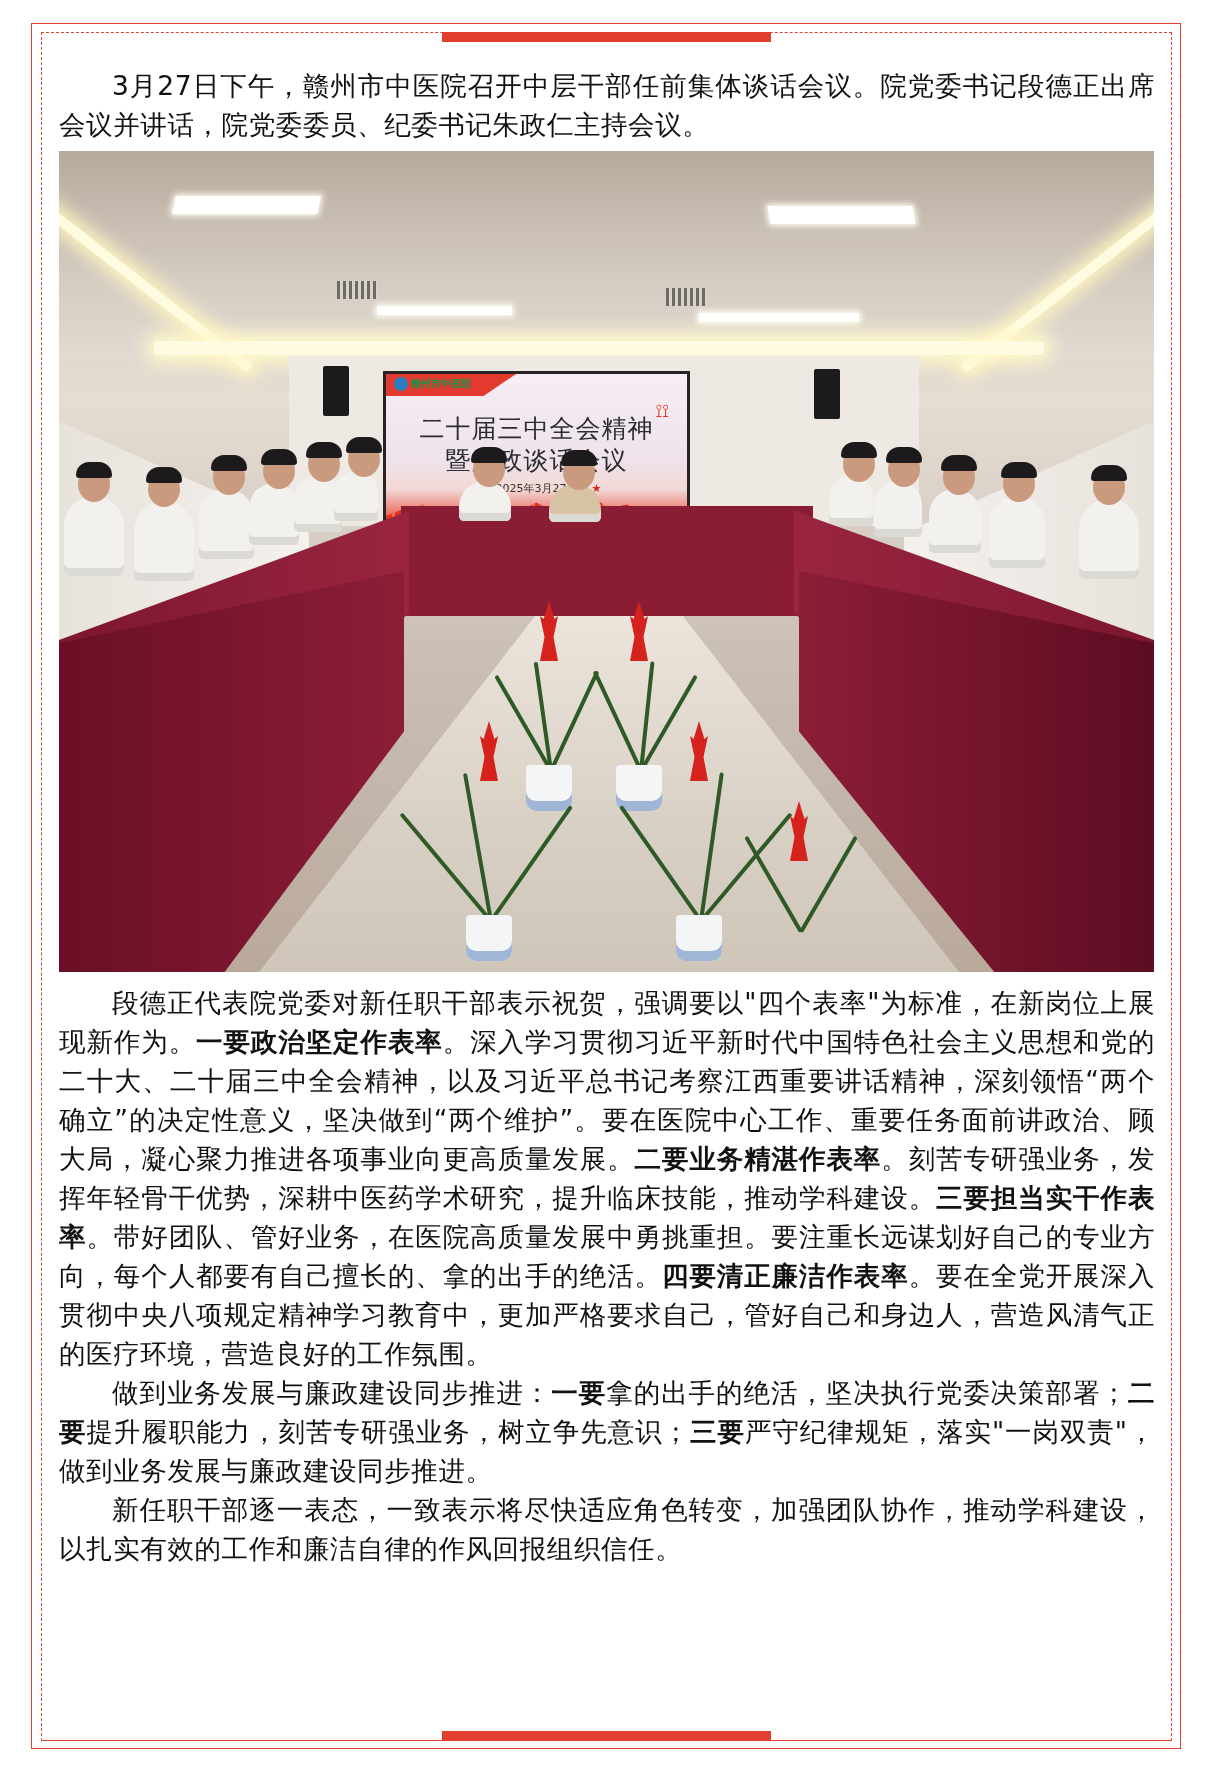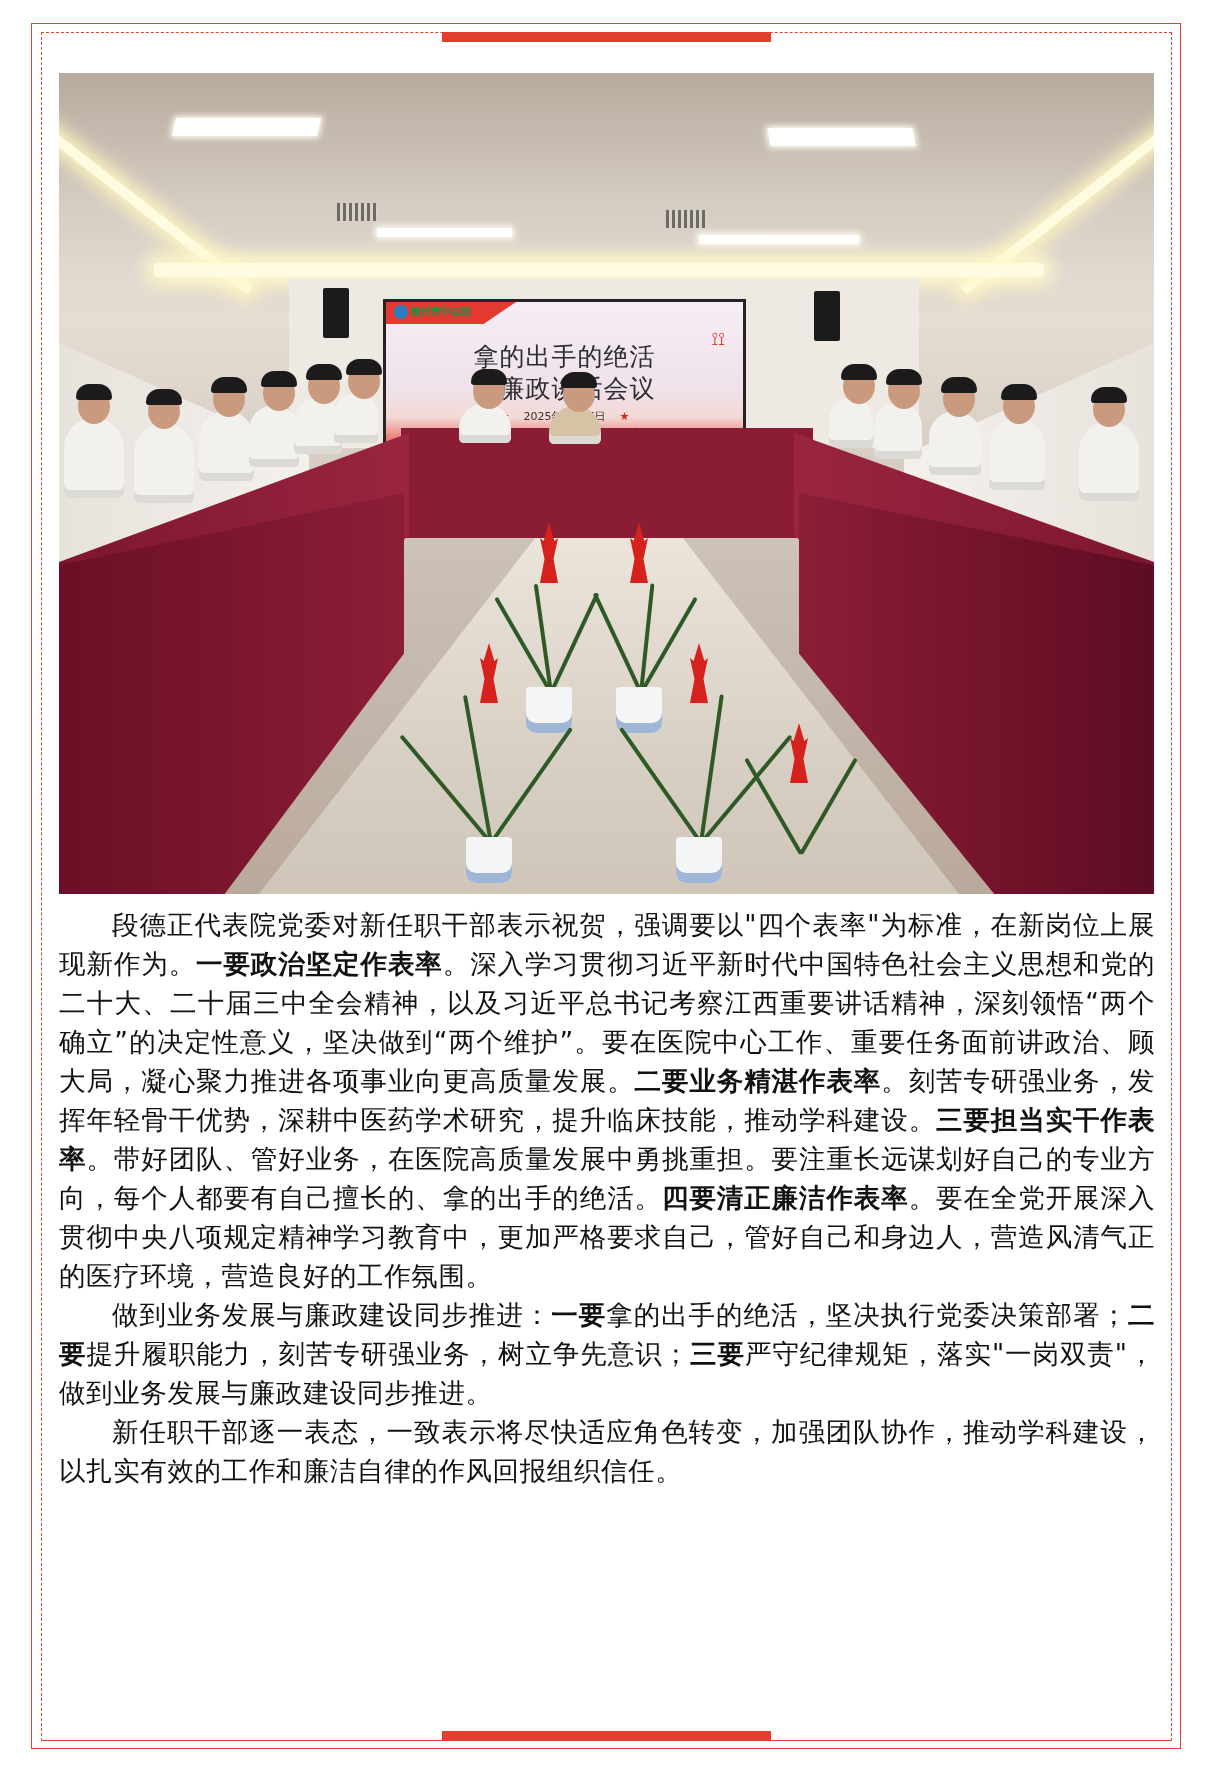--- a/index.html
+++ b/index.html
@@ -30,21 +30,21 @@
   .cove-right { position: absolute; right: -30px; top: 40px; width: 280px; height: 10px; background: #fffbe0;
                 box-shadow: 0 0 18px 6px #fff6c0; transform: rotate(-38deg); transform-origin: right; }
   .light { position: absolute; background: #ffffff; box-shadow: 0 0 6px 2px #fffef0; }
   .vent { position: absolute; width: 40px; height: 18px; background: repeating-linear-gradient(90deg,#6e6a66 0 3px,#d9d3cc 3px 6px); }
   .wall-left { position: absolute; left: 0; top: 150px; width: 250px; height: 400px;
                background: linear-gradient(90deg, #e8e2dc, #f4f0ec); clip-path: polygon(0 30%, 100% 58%, 100% 100%, 0 100%); }
   .wall-right { position: absolute; right: 0; top: 150px; width: 250px; height: 400px;
                 background: linear-gradient(270deg, #e8e2dc, #f4f0ec); clip-path: polygon(0 58%, 100% 30%, 100% 100%, 0 100%); }
   .back-wall { position: absolute; left: 230px; top: 205px; width: 630px; height: 170px; background: #efe9e4; }
   .speaker { position: absolute; width: 26px; height: 50px; background: #1b1b1b; border-radius: 2px; }
-  .screen { position: absolute; left: 324px; top: 226px; width: 363px; height: 160px;
+  .screen { position: absolute; left: 324px; top: 220px; width: 307px; height: 160px;
             background: linear-gradient(180deg, #f6eef4 0%, #efe2ea 55%, #f3d9d6 75%, #e63324 100%);
             border: 3px solid #2a2325; box-sizing: border-box; overflow: hidden; }
   .screen-banner { position: absolute; left: 0; top: 0; width: 130px; height: 22px; background: #e33a2f;
                    clip-path: polygon(0 0, 100% 0, 75% 100%, 0 100%); }
   .screen-logo { position: absolute; left: 8px; top: 3px; font-size: 10px; color: #1f8f4a; font-weight: bold; white-space: nowrap; }
   .screen-logo-mark { display: inline-block; width: 14px; height: 14px; border-radius: 50%; background: #2a7fc0; vertical-align: middle; margin-right: 3px; }
   .screen-title { position: absolute; left: 0; width: 100%; text-align: center; font-size: 25px; color: #2b2b33; letter-spacing: 1px; }
   .screen-title.l1 { top: 38px; }
   .screen-title.l2 { top: 70px; }
   .screen-date { position: absolute; left: 0; width: 100%; top: 107px; text-align: center; font-size: 11px; color: #333; }
@@ -77,20 +77,23 @@
 </head>
 <body>
 
 <div class="outer-frame"></div>
 <div class="inner-frame"></div>
 <div class="accent-bar top"></div>
 <div class="accent-bar bottom"></div>
 
 <div class="content">
 
+  <p class="para">
+    <span>3月27日下午，赣州市中医院召开中层干部任前集体谈话会议。院党委书记段德正出席会议并讲话，院党委委员、纪委书记朱政仁主持会议。</span>
+  </p>
 
   <div class="photo">
     <div class="ceiling"></div>
     <div class="cove-left"></div>
     <div class="cove-right"></div>
     <div class="light" style="left:115px;top:45px;width:145px;height:18px;transform:skewX(-12deg);"></div>
     <div class="light" style="left:710px;top:55px;width:145px;height:18px;transform:skewX(10deg);"></div>
     <div class="light" style="left:318px;top:155px;width:135px;height:9px;"></div>
     <div class="light" style="left:640px;top:162px;width:160px;height:9px;"></div>
     <div class="vent" style="left:278px;top:130px;"></div>
@@ -102,21 +105,21 @@
     <div class="back-wall"></div>
     <div class="speaker" style="left:264px;top:215px;"></div>
     <div class="speaker" style="left:755px;top:218px;"></div>
 
     <div class="screen">
       <div class="screen-banner"></div>
       <div class="screen-logo">
         <span class="screen-logo-mark"></span><span>赣州市中医院</span>
       </div>
       <div class="screen-birds">⟟⟟</div>
-      <div class="screen-title l1">拿的出手的绝活</div>
+      <div class="screen-title l1">二十届三中全会精神</div>
       <div class="screen-title l2">暨廉政谈话会议</div>
       <div class="screen-date">
         <span class="star">★</span><span>2025年3月27日</span><span class="star">★</span>
       </div>
       <div class="skyline"></div>
     </div>
 
     <div class="floor"></div>
     <div class="head-table"></div>
     <div class="person" style="left:400px;top:330px;width:52px;height:40px;">

